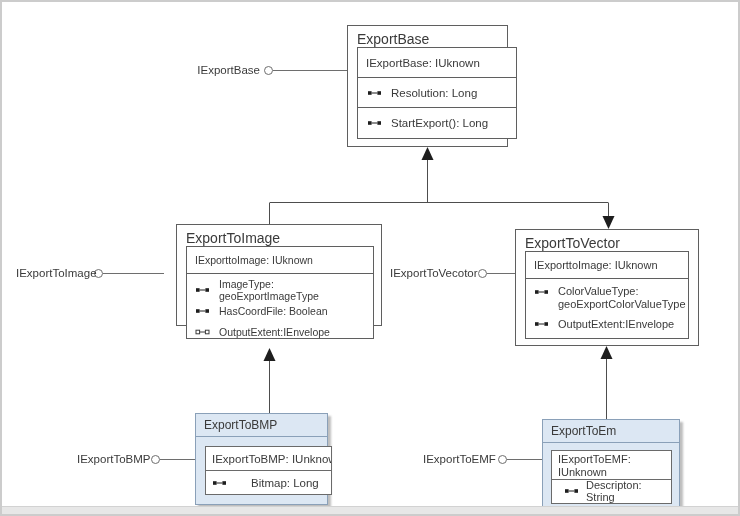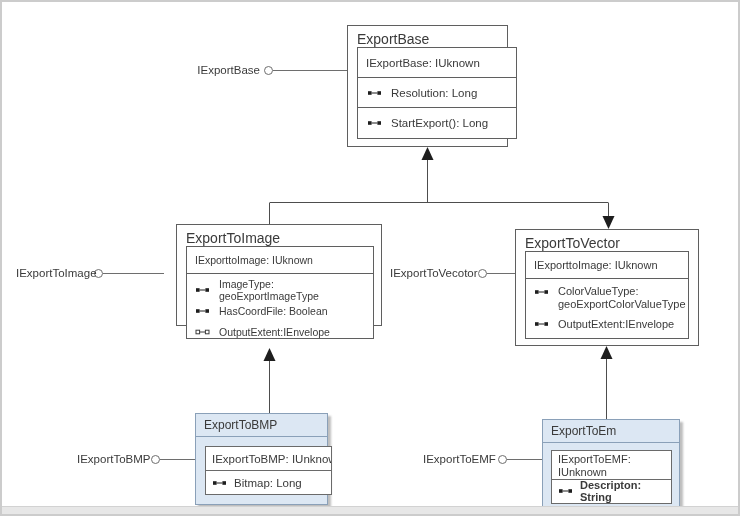--- a/index.html
+++ b/index.html
@@ -145,38 +145,38 @@
         </span>
         <span>OutputExtent:IEnvelope</span>
       </div>
     </div>
   </div>
 
   <div class="bluebox" style="left:193px;top:411px;width:133px;height:92px;">
     <div class="bluetitle">ExportToBMP</div>
     <div class="inner" style="left:9px;top:32px;width:127px;height:49px;border-color:#6a6a6a;">
       <div class="hrow" style="height:24px;line-height:24px;font-size:11.5px;padding-left:6px;border-color:#6a6a6a;">IExportToBMP: IUnknown</div>
-      <div class="mrow" style="height:23px;padding-left:6px;font-size:11.5px;gap:7px;">
+      <div class="mrow" style="height:23px;padding-left:6px;font-size:11.5px;gap:24px;">
         <span class="micon">
           <svg width="15" height="8" viewBox="0 0 15 8">
               <rect x="1" y="2.2" width="3.6" height="3.6" fill="#1e1e1e"></rect>
               <line x1="4.6" y1="4" x2="10.4" y2="4" stroke="#1e1e1e" stroke-width="1"></line>
               <rect x="10.4" y="2.2" width="3.6" height="3.6" fill="#1e1e1e"></rect>
             </svg>
         </span>
         <span>Bitmap: Long</span>
       </div>
     </div>
   </div>
 
   <div class="bluebox" style="left:540px;top:417px;width:138px;height:89px;">
     <div class="bluetitle">ExportToEm</div>
     <div class="inner" style="left:8px;top:30px;width:121px;height:54px;border-color:#6a6a6a;">
       <div class="hrow" style="min-height:28px;font-size:11px;line-height:13px;padding:2px 4px 0 6px;white-space:normal;border-color:#6a6a6a;">IExportToEMF: IUnknown</div>
-      <div class="mrow" style="height:22px;padding-left:6px;font-size:11px;gap:7px;font-weight:bold;">
+      <div class="mrow" style="height:22px;padding-left:12px;font-size:11px;gap:7px;">
         <span class="micon">
           <svg width="15" height="8" viewBox="0 0 15 8">
               <rect x="1" y="2.2" width="3.6" height="3.6" fill="#1e1e1e"></rect>
               <line x1="4.6" y1="4" x2="10.4" y2="4" stroke="#1e1e1e" stroke-width="1"></line>
               <rect x="10.4" y="2.2" width="3.6" height="3.6" fill="#1e1e1e"></rect>
             </svg>
         </span>
         <span>Descripton: String</span>
       </div>
     </div>

